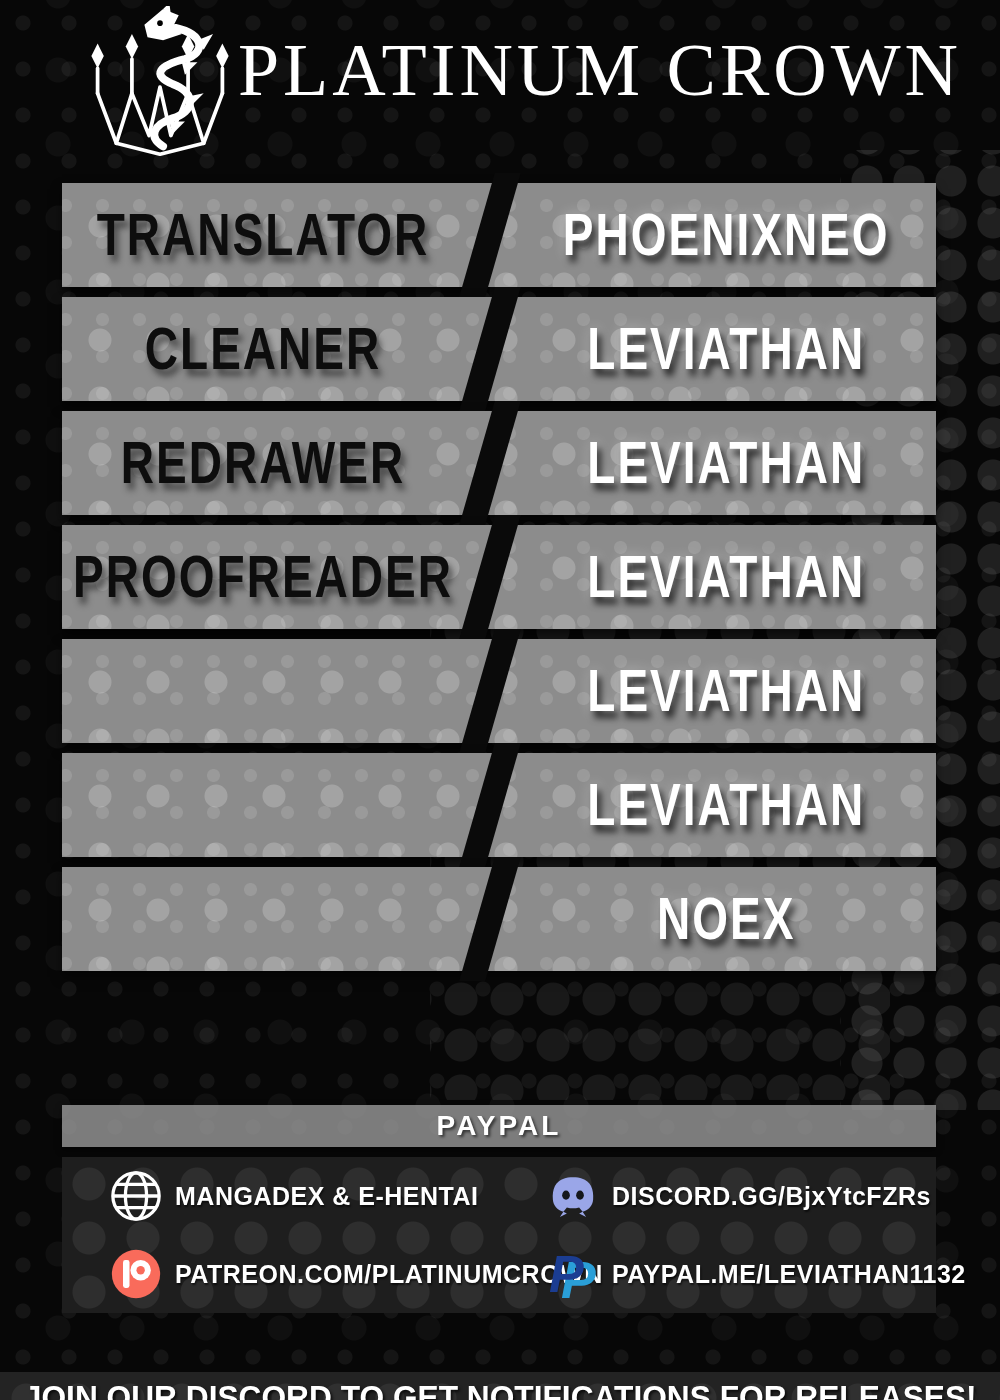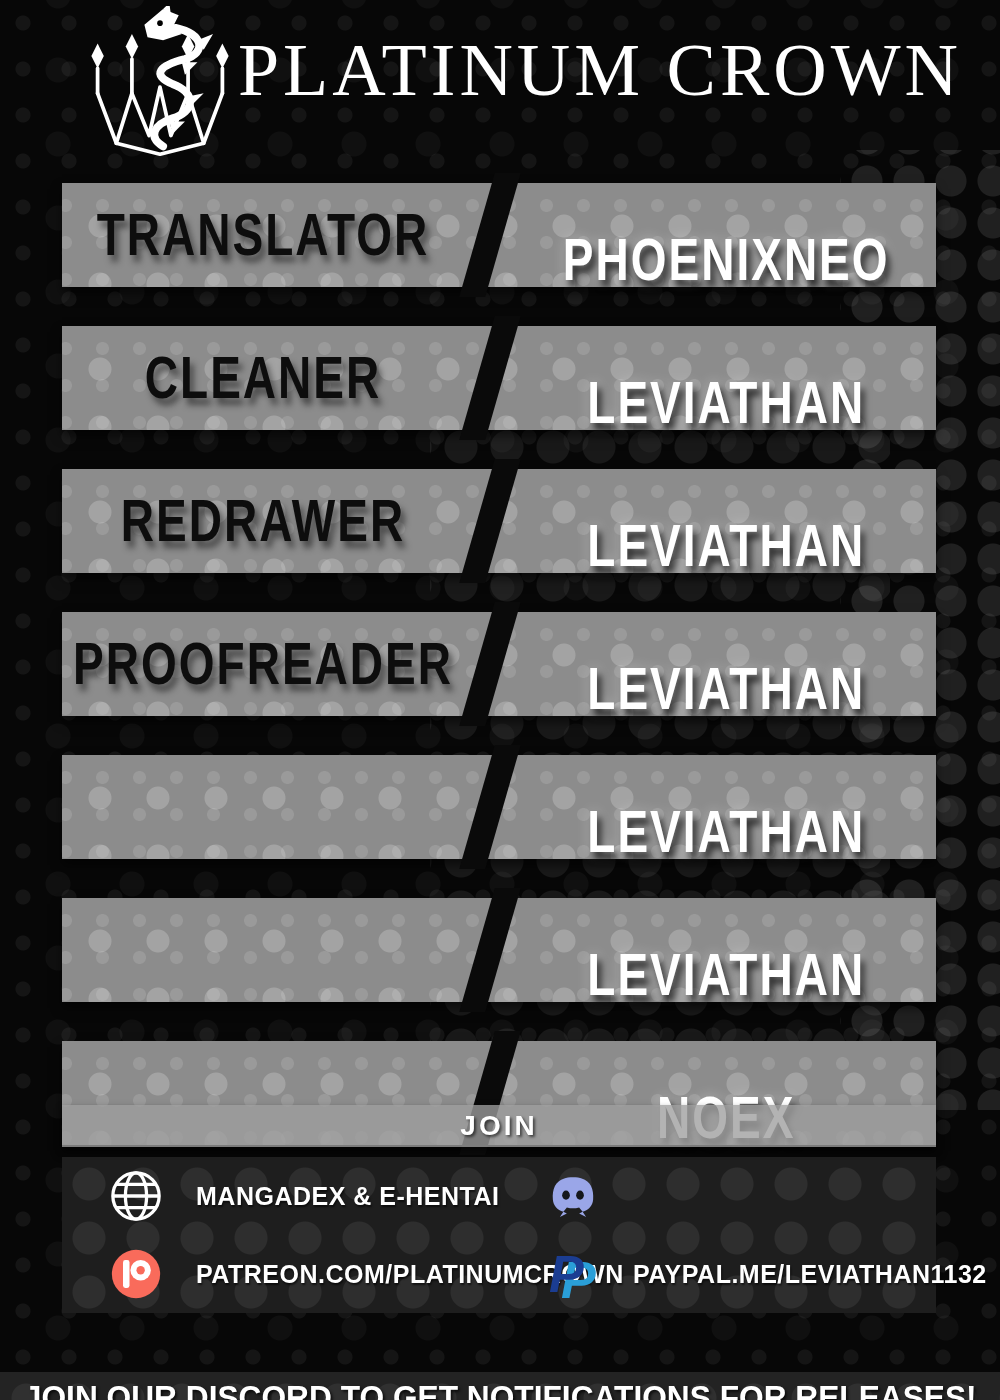--- a/index.html
+++ b/index.html
@@ -34,40 +34,40 @@
   .logo{position:absolute;left:82px;top:6px;width:156px;height:156px;}
   .title{
     position:absolute;left:250px;top:20px;width:700px;height:100px;
     display:flex;align-items:center;justify-content:center;
     color:#fff;font-family:"Liberation Serif", serif;
     font-size:74px;font-weight:400;letter-spacing:4px;white-space:nowrap;
   }
   
   .credits{position:absolute;left:62px;top:183px;width:874px;}
   .credit-row{
-    position:relative;width:100%;height:104px;margin-bottom:39px;
+    position:relative;width:100%;height:104px;margin-bottom:10px;
     background-color:#8c8c8c;
     background-image:
       radial-gradient(circle, rgba(255,255,255,0.20) 0 11px, transparent 12px),
       radial-gradient(circle, rgba(255,255,255,0.12) 0 6px, transparent 7px);
     background-size:58px 58px, 37px 37px;
     background-position:9px 14px, 22px 4px;
     box-shadow:0 6px 10px rgba(0,0,0,0.55);
   }
   .slash{
     position:absolute;left:47.5%;top:-10px;width:26px;height:124px;
     background:#0a0a0a;transform:skewX(-16deg);
   }
   .role-cell{
     position:absolute;left:0;top:0;width:46%;height:100%;
     display:flex;align-items:center;justify-content:center;
   }
   .name-cell{
     position:absolute;left:52%;top:0;width:48%;height:100%;
-    display:flex;align-items:flex-end;justify-content:center;
+    display:flex;align-items:center;justify-content:center;
   }
   .role{
     color:#0d0d0d;font-weight:900;font-size:46px;letter-spacing:2px;
     transform:scaleY(1.28);white-space:nowrap;
     text-shadow:4px 5px 6px rgba(20,20,20,0.55);
   }
   .name{
     color:#ffffff;font-weight:900;font-size:46px;letter-spacing:2px;
     transform:scaleY(1.28);white-space:nowrap;
     text-shadow:4px 5px 7px rgba(0,0,0,0.75), 0 0 12px rgba(255,255,255,0.35);
@@ -83,21 +83,21 @@
     color:#fff;font-weight:700;font-size:28px;letter-spacing:3px;
     text-shadow:2px 2px 3px rgba(0,0,0,0.6);
   }
   .links-panel{
     position:absolute;left:62px;top:1157px;width:874px;height:156px;
     background-color:#1e1e1e;
     background-image:radial-gradient(circle, rgba(255,255,255,0.07) 0 16px, transparent 17px);
     background-size:54px 54px;
     display:grid;grid-template-columns:50% 50%;grid-template-rows:50% 50%;
   }
-  .link-item{display:flex;align-items:center;gap:32px;padding-left:46px;}
+  .link-item{display:flex;align-items:center;gap:11px;padding-left:46px;}
   .link-item .label{
     color:#fff;font-weight:700;font-size:25px;letter-spacing:0.5px;white-space:nowrap;
     text-shadow:1px 2px 2px rgba(0,0,0,0.6);
   }
   .icon-wrap{width:56px;height:56px;display:flex;align-items:center;justify-content:center;flex:0 0 56px;}
   
   .paypal{position:relative;width:48px;height:56px;font-style:italic;font-weight:900;font-size:52px;line-height:56px;}
   .paypal .p-back{position:absolute;left:12px;top:6px;color:#2a9fd8;}
   .paypal .p-front{position:absolute;left:0;top:0;color:#1b3d92;}
   
@@ -219,21 +219,21 @@
     <div class="credit-row">
       <div class="slash"></div>
       <div class="name-cell">
           <span class="name">NOEX</span>
         </div>
     </div>
 
   </div>
 
   <div class="links-bar">
-    <span>JOIN</span>
+    <span>PAYPAL</span>
   </div>
 
   <div class="links-panel">
 
     <div class="link-item">
       <span class="icon-wrap">
         <svg viewBox="0 0 56 56" width="54" height="54">
           <g stroke="#fff" stroke-width="3.4" fill="none">
             <circle cx="28" cy="28" r="24"></circle>
             <ellipse cx="28" cy="28" rx="11" ry="24"></ellipse>
@@ -249,20 +249,21 @@
     <div class="link-item">
       <span class="icon-wrap">
         <svg viewBox="0 0 64 64" width="56" height="56">
           <path fill="#9aa6e8" d="M22,12 C26,10 38,10 42,12 C52,15 56,24 55,36 C54.5,43 50,48 43,50 L39,45 C34,46.5 30,46.5 25,45 L21,50 C14,48 9.5,43 9,36 C8,24 12,15 22,12 Z"></path>
           <path fill="#9aa6e8" d="M21,50 L17,56 L25,52 Z"></path>
           <path fill="#9aa6e8" d="M43,50 L47,56 L39,52 Z"></path>
           <ellipse cx="24" cy="31" rx="4.4" ry="5.2" fill="#15171c"></ellipse>
           <ellipse cx="40" cy="31" rx="4.4" ry="5.2" fill="#15171c"></ellipse>
         </svg>
       </span>
+      <span class="label">DISCORD.GG/BjxYtcFZRs</span>
     </div>
 
     <div class="link-item">
       <span class="icon-wrap">
         <svg viewBox="0 0 56 56" width="52" height="52">
           <circle cx="28" cy="28" r="26" fill="#f96b5b"></circle>
           <rect x="14" y="13" width="7" height="30" rx="2.5" fill="#fff"></rect>
           <circle cx="33" cy="24" r="11" fill="#fff"></circle>
           <circle cx="33" cy="24" r="4.5" fill="#f96b5b"></circle>
         </svg>

